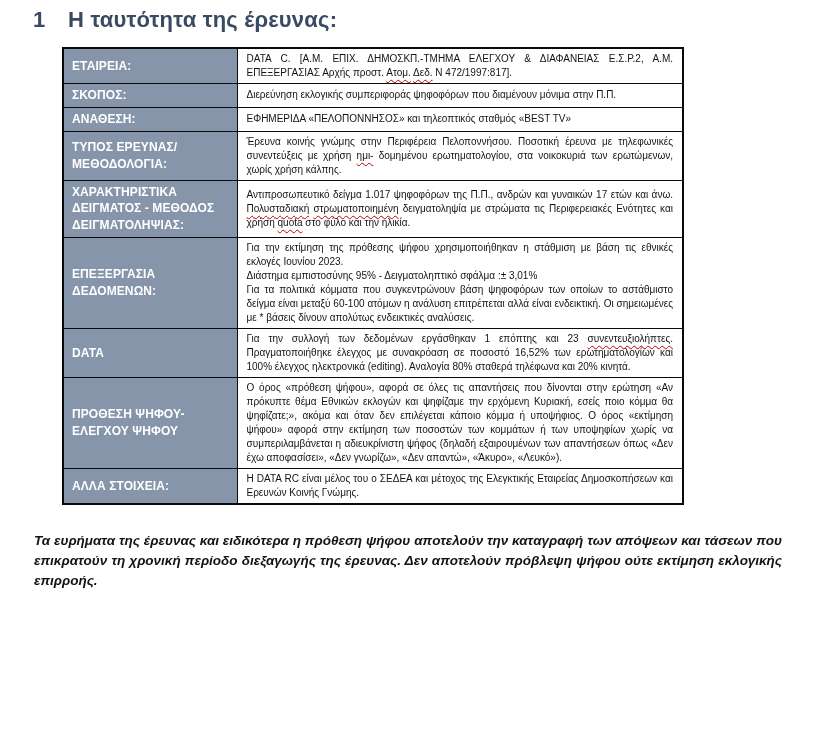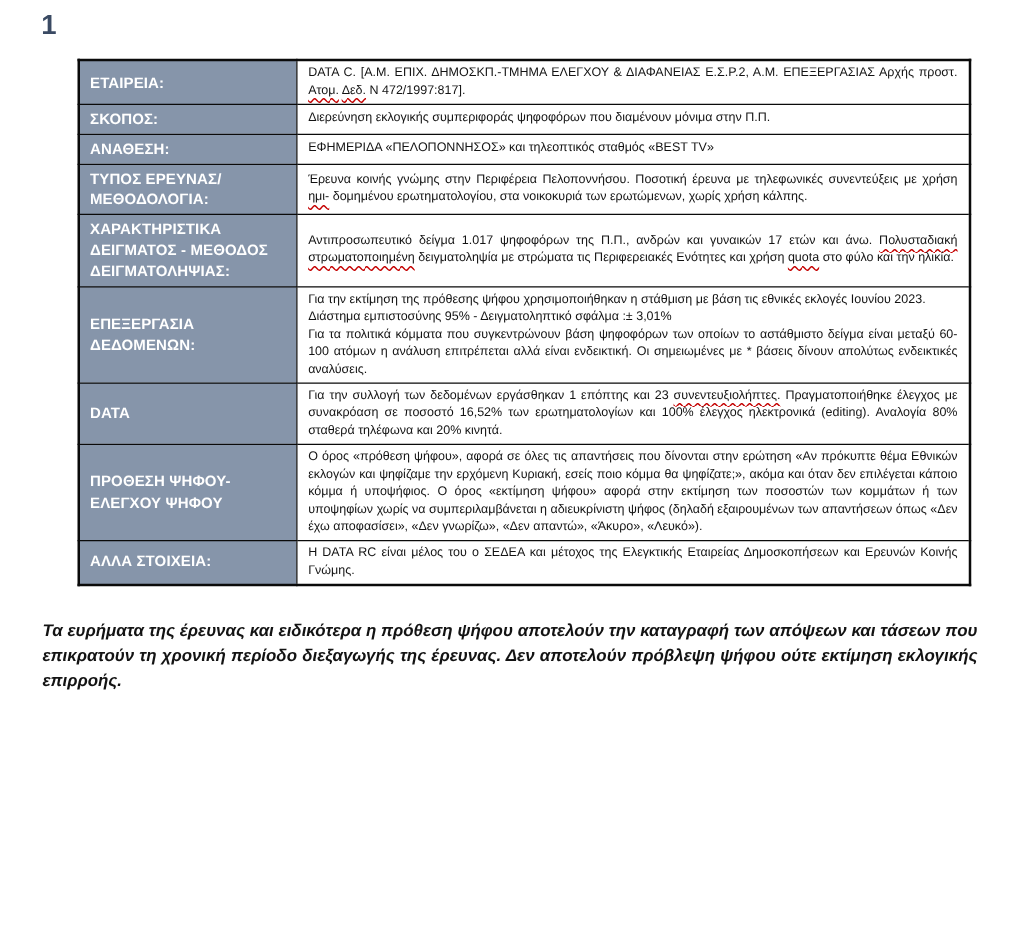--- a/index.html
+++ b/index.html
@@ -24,21 +24,21 @@
     align-items:baseline;
     margin:7px 0 0 33px;
     color:var(--heading-text);
     font-weight:bold;
     font-size:22px;
     letter-spacing:.2px;
   }
   .doc-heading .h-num{display:inline-block;min-width:35px;}
   table.identity{
     margin:14px 0 0 62px;
-    width:715px;
+    width:622px;
     border-collapse:collapse;
     border:2px solid var(--border);
     table-layout:fixed;
   }
   table.identity th, table.identity td{
     border:1px solid var(--border);
     vertical-align:middle;
   }
   table.identity th{
     width:174px;
@@ -77,20 +77,21 @@
     color:var(--body-text);
   }
 </style>
 </head>
 <body>
 
 <div class="page">
 
   <h1 class="doc-heading">
     <span class="h-num">1</span>
+    <span class="h-text">Η ταυτότητα της έρευνας:</span>
   </h1>
 
   <table class="identity">
     <tbody>
         <tr>
           <th>ΕΤΑΙΡΕΙΑ:</th>
           <td><span class="seg-normal">DATA C. [Α.Μ. ΕΠΙΧ. ΔΗΜΟΣΚΠ.-ΤΜΗΜΑ ΕΛΕΓΧΟΥ &amp; ΔΙΑΦΑΝΕΙΑΣ Ε.Σ.Ρ.2, Α.Μ. ΕΠΕΞΕΡΓΑΣΙΑΣ Αρχής προστ. </span><span class="seg-misspell">Ατομ.</span><span class="seg-normal"> </span><span class="seg-misspell">Δεδ.</span><span class="seg-normal"> N 472/1997:817].</span></td>
         </tr>
         <tr>
           <th>ΣΚΟΠΟΣ:</th>

